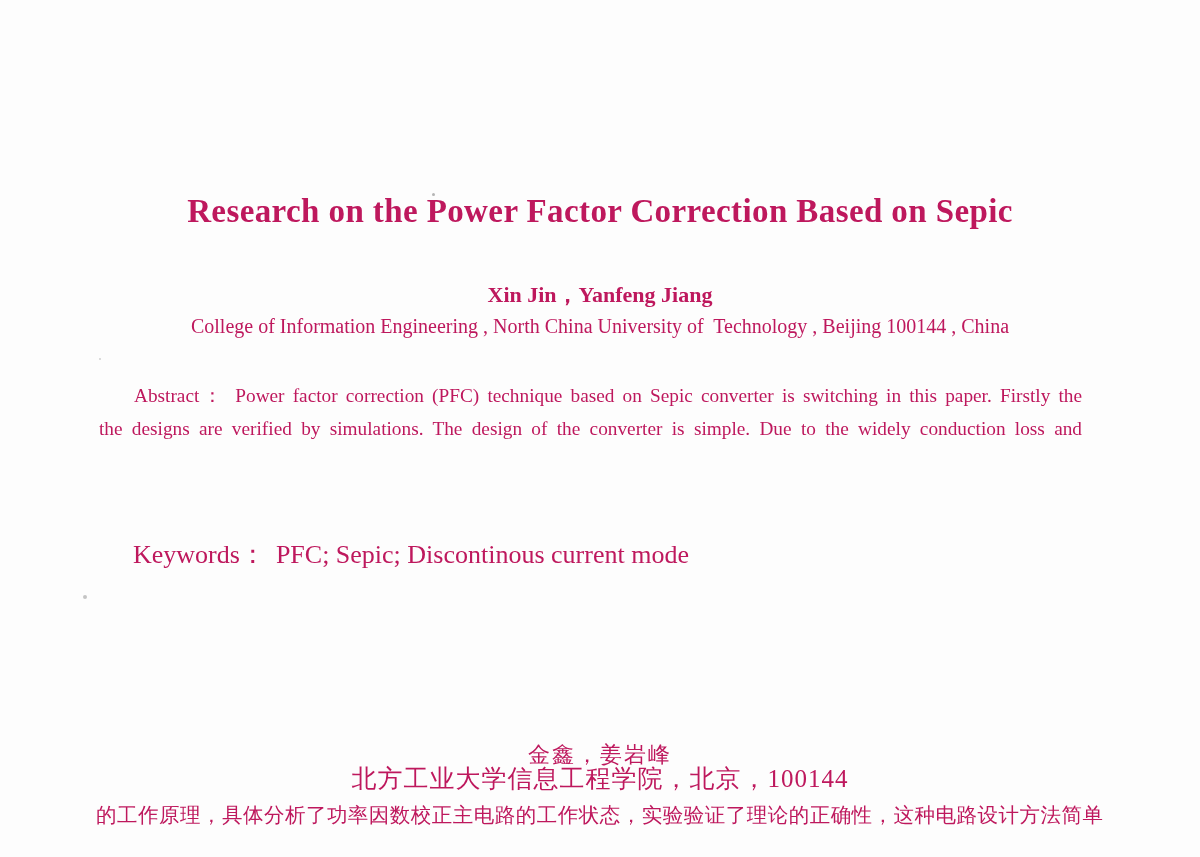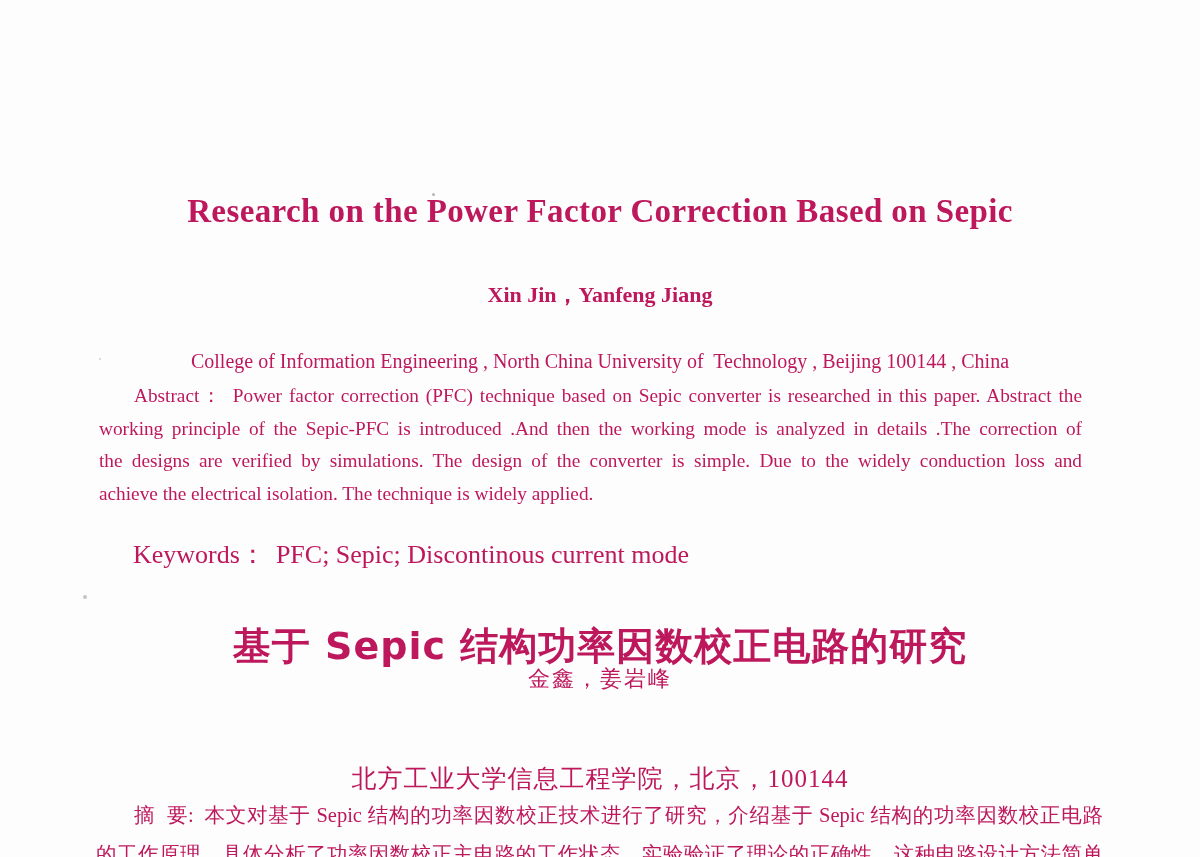--- a/index.html
+++ b/index.html
@@ -23,21 +23,20 @@
   }
   .en-authors {
     top: 280px;
     font-size: 22px;
     font-weight: bold;
   }
   .en-affiliation {
     top: 315px;
     font-size: 20px;
     white-space: pre;
-    margin-top: 35px;
   }
 
   .abstract-block {
     position: absolute;
     top: 380px;
     left: 99px;
     width: 983px;
     font-size: 19.3px;
     line-height: 32.6px;
   }
@@ -58,21 +57,21 @@
   }
 
   .zh-title {
     top: 621px;
     font-size: 38px;
     font-weight: bold;
     font-family: "DejaVu Sans", "Liberation Sans", sans-serif;
     letter-spacing: 1px;
   }
   .zh-authors {
-    top: 664px;
+    top: 740px;
     font-size: 22px;
     letter-spacing: 2px;
   }
   .zh-affiliation {
     top: 720px;
     font-size: 25px;
     letter-spacing: 1px;
     margin-top: 42px;
   }
 
@@ -105,41 +104,35 @@
 <div class="page">
 
   <div class="centered en-title">Research on the Power Factor Correction Based on Sepic</div>
 
   <div class="centered en-authors">Xin Jin，Yanfeng Jiang</div>
 
   <div class="centered en-affiliation">College of Information Engineering , North China University of  Technology , Beijing 100144 , China</div>
 
   <div class="abstract-block">
     <div class="line just first">
-      <span class="lbl lbl-gap">Abstract：</span><span>Power factor correction (PFC) technique based on Sepic converter is researched in this paper. Abstract the</span>
+      <span class="lbl lbl-gap">Abstract：</span><span>Power factor correction (PFC) technique based on Sepic converter is switching in this paper. Firstly the</span>
     </div>
-    <div class="line just">working principle of the Sepic-PFC is introduced .And then the working mode is analyzed in details .The correction of</div>
     <div class="line just">the designs are verified by simulations. The design of the converter is simple. Due to the widely conduction loss and</div>
-    <div class="line last">achieve the electrical isolation. The technique is widely applied.</div>
   </div>
 
   <div class="keywords-line">
     <span class="lbl lbl-gap">Keywords：</span><span>PFC; Sepic; Discontinous current mode</span>
   </div>
 
-  <div class="centered zh-title">基于 Sepic 结构功率因数校正电路的研究</div>
 
   <div class="centered zh-authors">金鑫，姜岩峰</div>
 
   <div class="centered zh-affiliation">北方工业大学信息工程学院，北京，100144</div>
 
   <div class="zh-abstract-block">
-    <div class="line first">
-      <span class="lbl lbl-gap">摘  要:</span><span>本文对基于 Sepic 结构的功率因数校正技术进行了研究，介绍基于 Sepic 结构的功率因数校正电路</span>
-    </div>
     <div class="line">的工作原理，具体分析了功率因数校正主电路的工作状态，实验验证了理论的正确性，这种电路设计方法简单</div>
   </div>
 
   <div class="artifact a1"></div>
   <div class="artifact a2"></div>
   <div class="artifact a3"></div>
 
 </div>
 
 </body></html>

